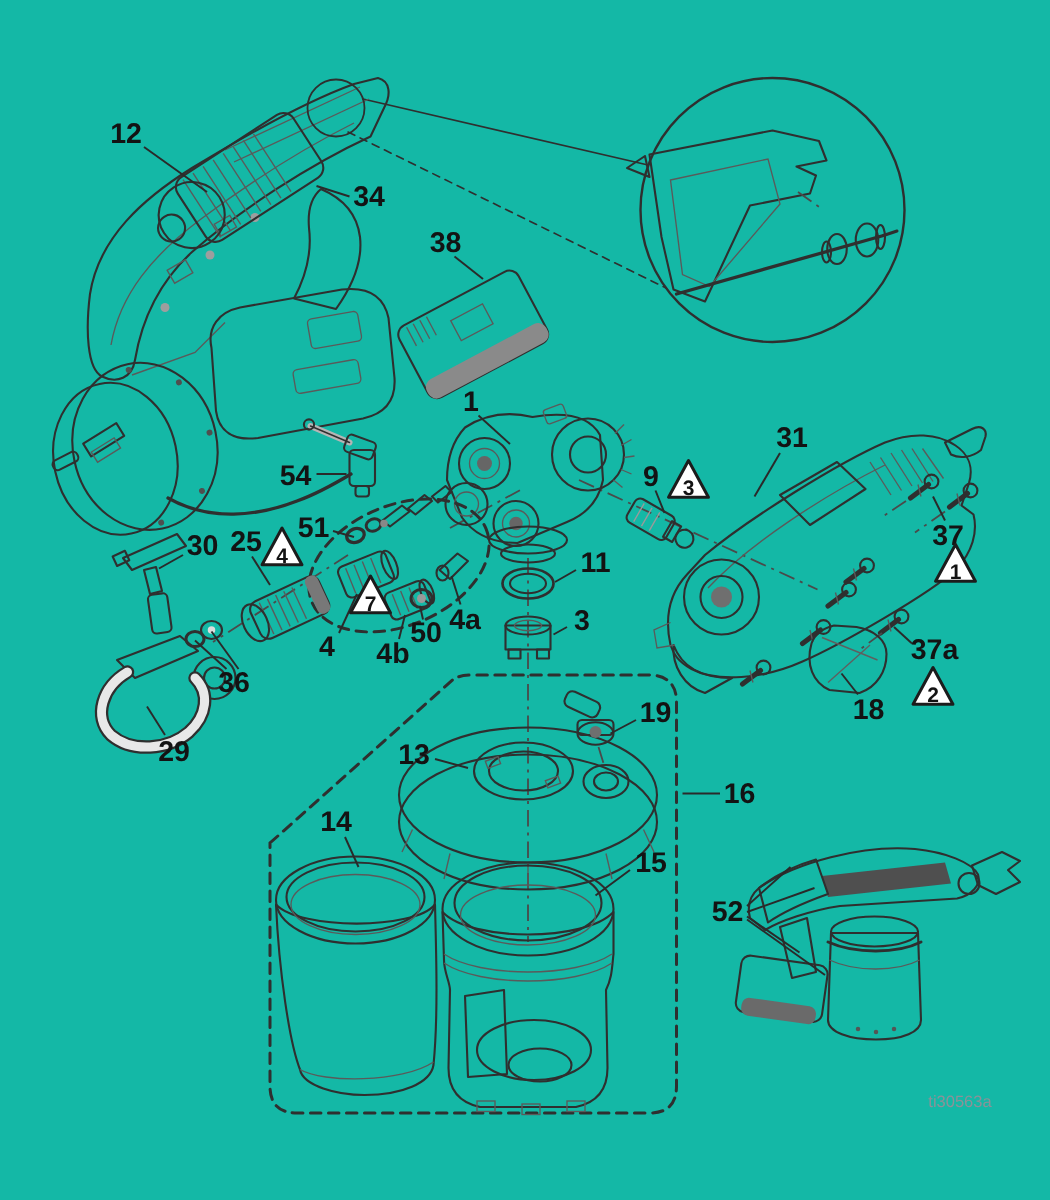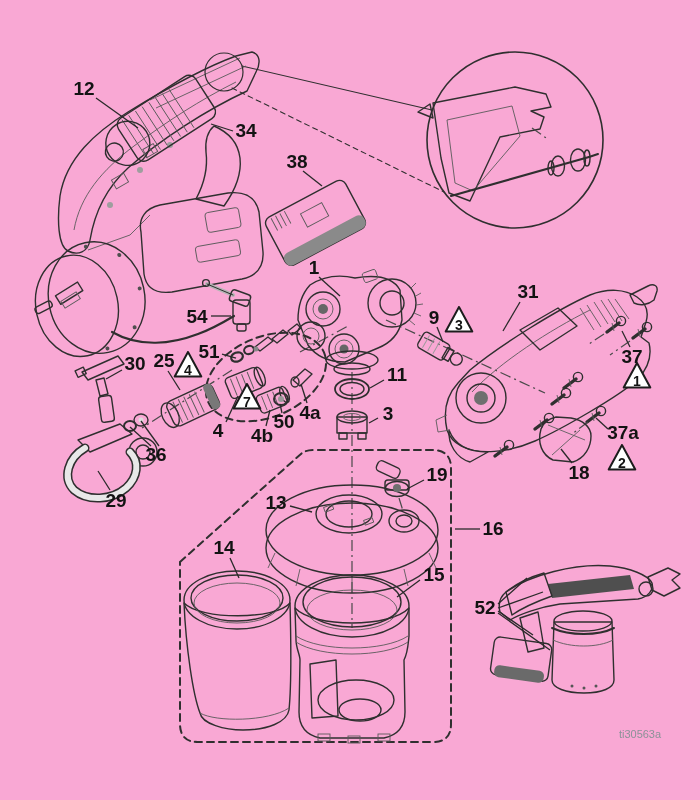--- a/index.html
+++ b/index.html
@@ -1,16 +1,16 @@
 <!DOCTYPE html>
 <html><head>
 <meta charset="utf-8">
 <style>
   html,body{margin:0;padding:0;background:#ffffff;}
-  #stage{position:relative;width:700px;height:800px;background:#f9a8d4;outline:1px solid #e9e9e9;overflow:hidden;
+  #stage{position:relative;width:700px;height:800px;background:#14b8a6;outline:1px solid #e9e9e9;overflow:hidden;
          font-family:"Liberation Sans",sans-serif;}
   svg{position:absolute;left:0;top:0;}
   .ln{stroke:#2f2f2f;stroke-width:1.4;fill:none;stroke-linecap:round;stroke-linejoin:round;}
   .thin{stroke:#5a5a5a;stroke-width:0.9;fill:none;}
   .dash{stroke:#2f2f2f;stroke-width:2;fill:none;stroke-dasharray:7 5;stroke-linecap:round;}
   .dashdot{stroke:#4a4a4a;stroke-width:1.2;fill:none;stroke-dasharray:11 4 2 4;}
   .leader{stroke:#2a2a2a;stroke-width:1.3;fill:none;}
   .part-label{font:bold 19px "Liberation Sans",sans-serif;fill:#131313;text-anchor:middle;}
   .warn-tri{fill:#ffffff;stroke:#1c1c1c;stroke-width:2;stroke-linejoin:round;}
   .warn-num{font:bold 14px "Liberation Sans",sans-serif;fill:#131313;text-anchor:middle;}

